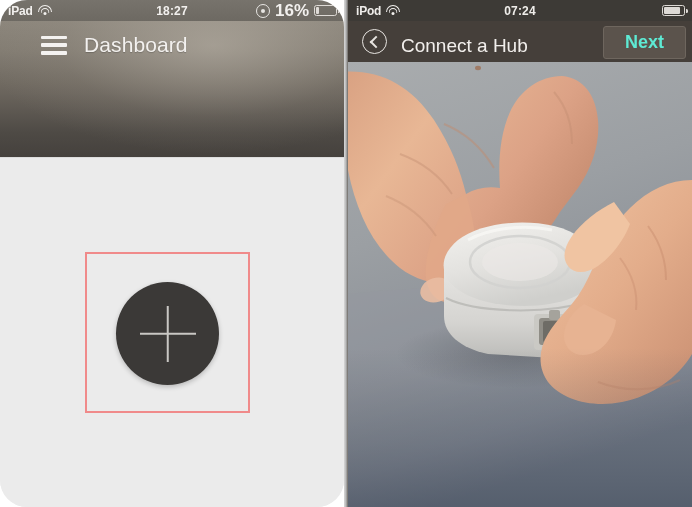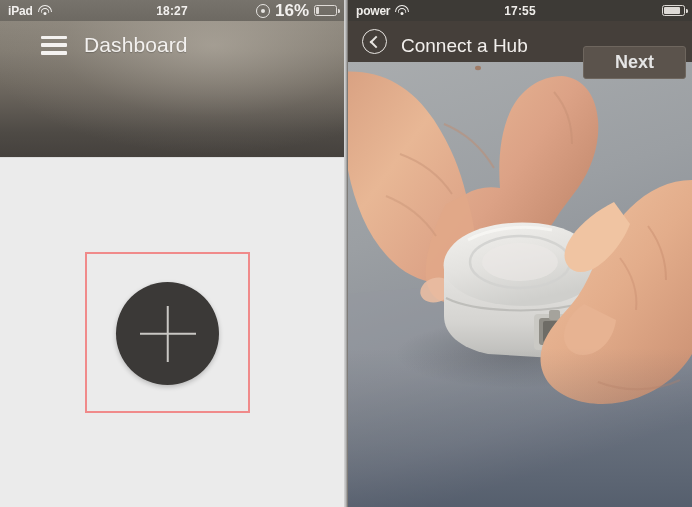--- a/index.html
+++ b/index.html
@@ -20,20 +20,21 @@
     display: flex;
   }
 
   
   .panel-left {
     position: relative;
     width: 344px;
     height: 507px;
     background: #ebebeb;
     overflow: hidden;
+    border-radius: 27px;
   }
   .panel-divider {
     width: 4px;
     height: 507px;
     background: linear-gradient(to right, #d8d8d8 0%, #bdbdbd 40%, #9a9a9a 70%, #6b6660 100%);
   }
 
   
   .statusbar-left {
     position: absolute;
@@ -281,31 +282,30 @@
     color: #f2efec;
     font-size: 19px;
     font-weight: 400;
     margin-top: 8px;
   }
   .next-btn {
     position: absolute;
     right: 6px;
     top: 5px;
     height: 31px;
-    padding: 0 31px;
+    padding: 0 21px;
     display: flex;
     align-items: center;
     background: #5b534c;
     border: 1px solid #6e665e;
     border-radius: 3px;
-    color: #e5e5e5;
+    color: #5eead4;
     font-size: 18px;
     font-weight: bold;
     cursor: pointer;
-    margin-top: 20px;
   }
 
   
   .photo {
     position: absolute;
     top: 62px; left: 0;
     width: 344px;
     height: 445px;
     overflow: hidden;
     background:
@@ -380,28 +380,28 @@
       </div>
     </div>
   </div>
 
   <div class="panel-divider"></div>
 
   <div class="panel-right">
 
     <div class="statusbar-right">
       <div class="sb-left-group">
-        <span class="sb-carrier">power</span>
+        <span class="sb-carrier">iPod</span>
         <span class="wifi-icon">
             <i class="a"></i>
             <i class="b"></i>
             <i class="c"></i>
           </span>
       </div>
-      <div class="sb-time">17:55</div>
+      <div class="sb-time">07:24</div>
       <div class="sb-right-group">
         <span class="battery">
             <span class="fill" style="width:16px"></span>
           </span>
       </div>
     </div>
 
     <div class="header-right">
       <div class="back-btn"></div>
       <div class="header-right-title">Connect a Hub</div>

